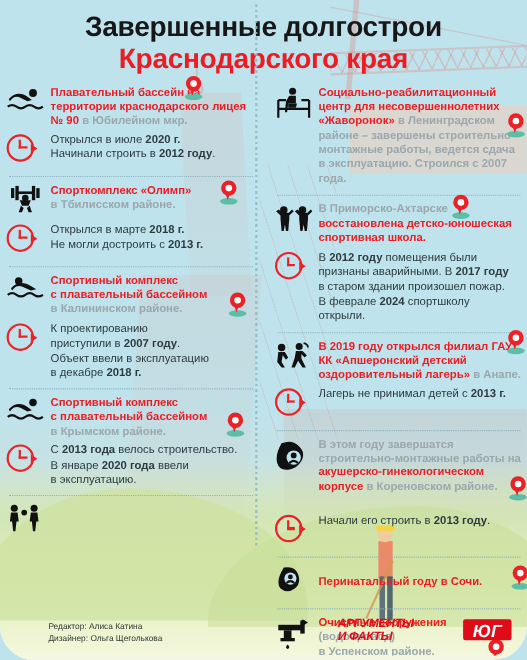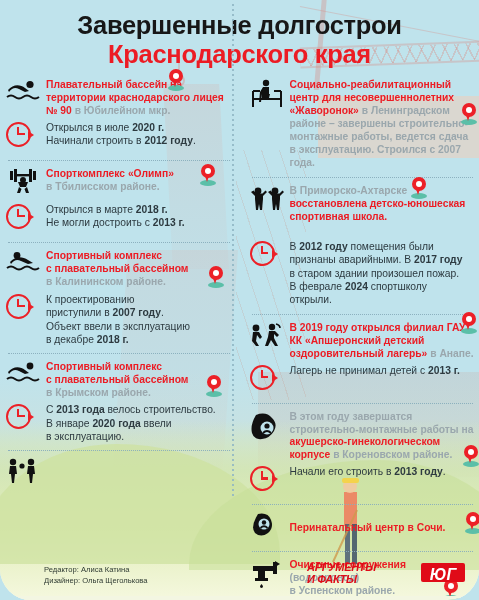--- a/index.html
+++ b/index.html
@@ -418,21 +418,21 @@
           <div class="txt">
             <div class="pin" style="right:48px;top:-8px">
               <div class="shadow"></div>
                 <div class="tip"></div>
                 <div class="head"></div>
                 <div class="dot"></div>
             </div>
             <div class="ttl-mixed"><span class="muted">В Приморско-Ахтарске</span><br><span class="red">восстановлена детско-юношеская спортивная школа.</span></div>
           </div>
         </div>
-        <div class="row" style="margin-top:16px">
+        <div class="row" style="margin-top:4px">
           <div class="ico">
               <div class="clock">
                 <div class="face"></div>
                 <div class="h"></div>
                 <div class="m"></div>
                 <div class="arr"></div>
               </div>
             </div>
           <div class="txt">
               <div class="body-mixed">В <b>2012 году</b> помещения были<br>признаны аварийными. В <b>2017 году</b><br>в старом здании произошел пожар.<br>В феврале <b>2024</b> спортшколу<br>открыли.</div>
@@ -491,21 +491,21 @@
           <div class="txt">
             <div class="pin" style="right:-4px;top:34px">
               <div class="shadow"></div>
                 <div class="tip"></div>
                 <div class="head"></div>
                 <div class="dot"></div>
             </div>
             <div class="ttl-mixed">В этом году завершатся строительно-монтажные работы на <span class="red">акушерско-гинекологическом корпусе</span> <span class="muted">в Кореновском районе.</span></div>
           </div>
         </div>
-        <div class="row" style="margin-top:3px">
+        <div class="row" style="margin-top:17px">
           <div class="ico">
               <div class="clock">
                 <div class="face"></div>
                 <div class="h"></div>
                 <div class="m"></div>
                 <div class="arr"></div>
               </div>
             </div>
           <div class="txt">
               <div class="body-mixed">Начали его строить в <b>2013 году</b>.</div>
@@ -524,21 +524,21 @@
               <path d="M10.5 16 q3.5 -3.5 7 0" stroke="#111" stroke-width="1.8" fill="none"></path>
             </svg>
           </div>
           <div class="txt">
             <div class="pin" style="right:-6px;top:-10px">
               <div class="shadow"></div>
                 <div class="tip"></div>
                 <div class="head"></div>
                 <div class="dot"></div>
             </div>
-            <div class="ttl-mixed"><span class="red">Перинатальный центр в Сочи.</span></div>
+            <div class="ttl-mixed"><span class="red">Перинатальный году в Сочи.</span></div>
           </div>
         </div>
       </div>
       <div class="dotsep"></div>
 
       <div class="entry">
         <div class="row">
           <div class="ico">
             <svg width="34" height="30" viewBox="0 0 34 30">
               <rect x="3" y="7" width="22" height="5" fill="#111"></rect>

